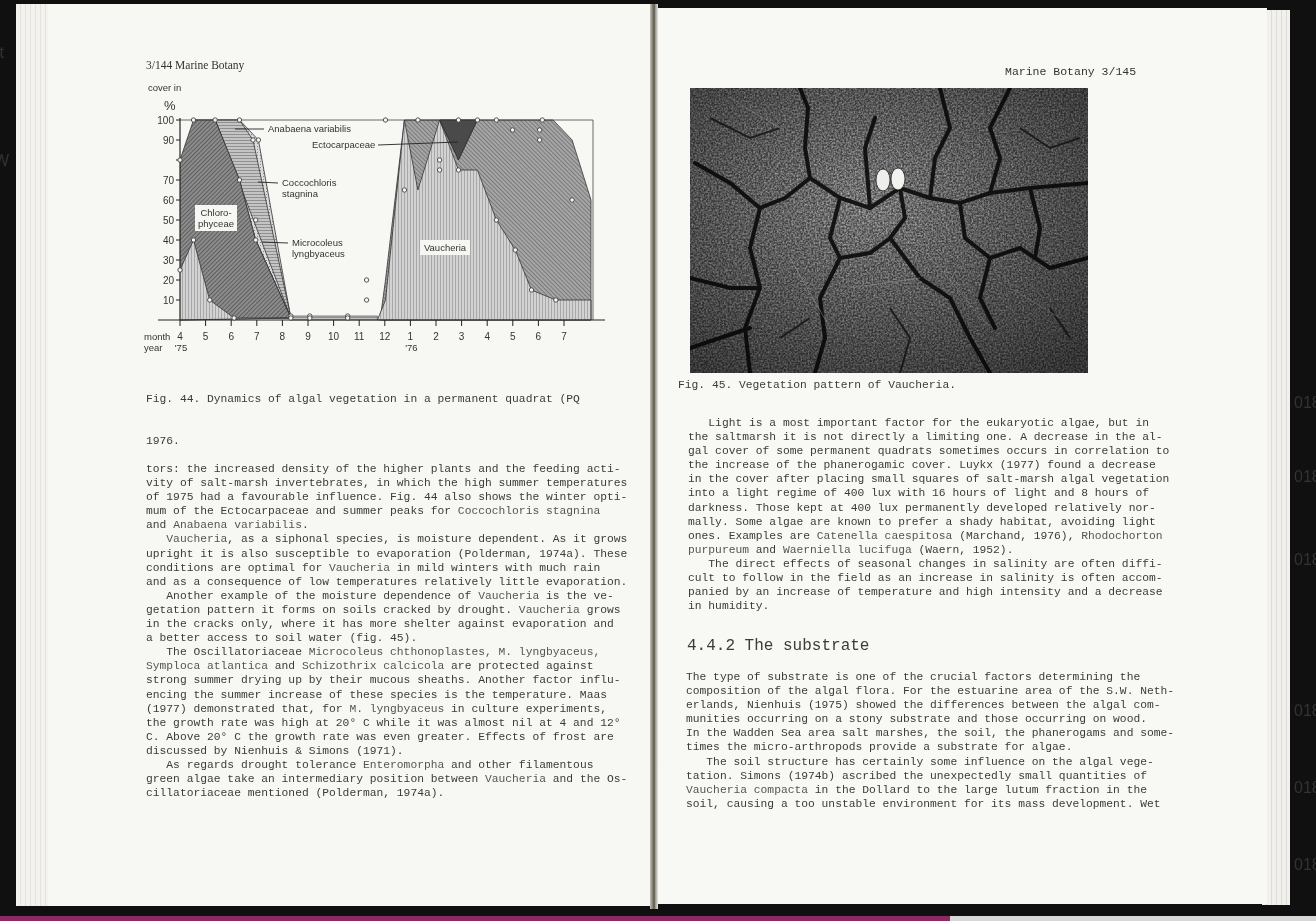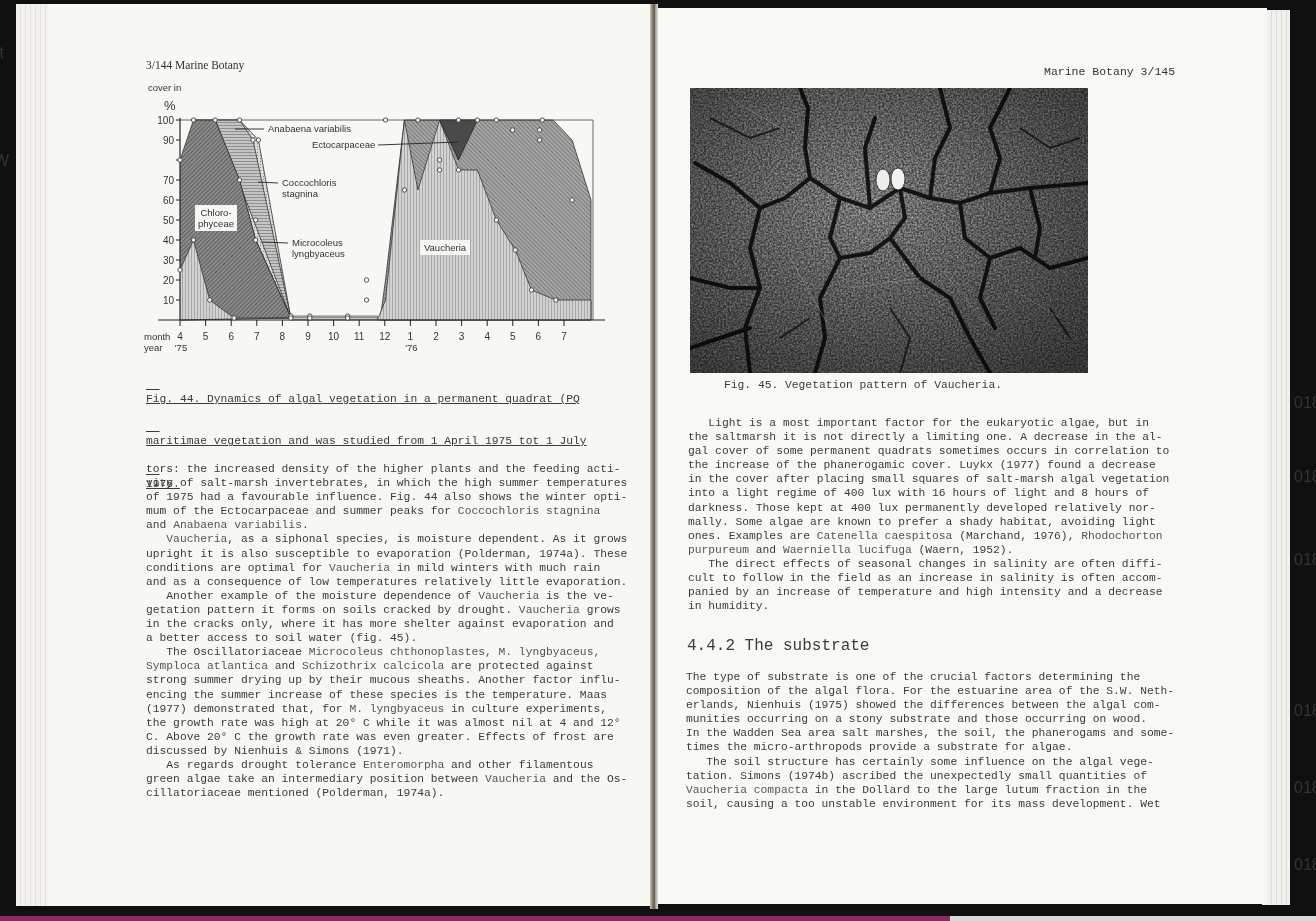--- a/index.html
+++ b/index.html
@@ -212,29 +212,28 @@
         <line x1="118" y1="102" x2="138" y2="103" stroke="#222" stroke-width="0.9"></line>
         <text x="142" y="106" font-size="9.5" text-anchor="start">Coccochloris</text>
         <text x="142" y="117" font-size="9.5" text-anchor="start">stagnina</text>
         <line x1="122" y1="162" x2="148" y2="163" stroke="#222" stroke-width="0.9"></line>
         <text x="152" y="166" font-size="9.5" text-anchor="start">Microcoleus</text>
         <text x="152" y="177" font-size="9.5" text-anchor="start">lyngbyaceus</text>
       </g>
   </svg>
 </div>
 
-<div class="caption" style="left:146px;top:364px;text-decoration:underline;">
+<div class="caption" style="left:146px;top:364px;">
   <div>Fig. 44. Dynamics of algal vegetation in a permanent quadrat (PQ</div>
-  <div>maritimae vegetation and was studied from 1 April 1975 tot 1 July</div>
   <div>1976.</div>
 </div>
 
 <div class="body-text" id="left-body" style="left:146px;top:462px;"><div><span>tors: the increased density of the higher plants and the feeding acti-</span></div><div><span>vity of salt-marsh invertebrates, in which the high summer temperatures</span></div><div><span>of 1975 had a favourable influence. Fig. 44 also shows the winter opti-</span></div><div><span>mum of the Ectocarpaceae and summer peaks for </span><span class="it">Coccochloris stagnina</span></div><div><span>and </span><span class="it">Anabaena variabilis</span><span>.</span></div><div><span>   </span><span class="it">Vaucheria</span><span>, as a siphonal species, is moisture dependent. As it grows</span></div><div><span>upright it is also susceptible to evaporation (Polderman, 1974a). These</span></div><div><span>conditions are optimal for </span><span class="it">Vaucheria</span><span> in mild winters with much rain</span></div><div><span>and as a consequence of low temperatures relatively little evaporation.</span></div><div><span>   Another example of the moisture dependence of </span><span class="it">Vaucheria</span><span> is the ve-</span></div><div><span>getation pattern it forms on soils cracked by drought. </span><span class="it">Vaucheria</span><span> grows</span></div><div><span>in the cracks only, where it has more shelter against evaporation and</span></div><div><span>a better access to soil water (fig. 45).</span></div><div><span>   The Oscillatoriaceae </span><span class="it">Microcoleus chthonoplastes, M. lyngbyaceus,</span></div><div><span></span><span class="it">Symploca atlantica</span><span> and </span><span class="it">Schizothrix calcicola</span><span> are protected against</span></div><div><span>strong summer drying up by their mucous sheaths. Another factor influ-</span></div><div><span>encing the summer increase of these species is the temperature. Maas</span></div><div><span>(1977) demonstrated that, for </span><span class="it">M. lyngbyaceus</span><span> in culture experiments,</span></div><div><span>the growth rate was high at 20° C while it was almost nil at 4 and 12°</span></div><div><span>C. Above 20° C the growth rate was even greater. Effects of frost are</span></div><div><span>discussed by Nienhuis &amp; Simons (1971).</span></div><div><span>   As regards drought tolerance </span><span class="it">Enteromorpha</span><span> and other filamentous</span></div><div><span>green algae take an intermediary position between </span><span class="it">Vaucheria</span><span> and the Os-</span></div><div><span>cillatoriaceae mentioned (Polderman, 1974a).</span></div></div>
 
-<div class="running-head" style="left:1044px;top:65px;">Marine Botany 3/145</div>
+<div class="running-head" style="left:1005px;top:65px;">Marine Botany 3/145</div>
 
 <div class="photo">
   <svg viewBox="0 0 398 285" xmlns="http://www.w3.org/2000/svg">
     <defs>
       <filter id="grain" x="0" y="0" width="100%" height="100%">
         <feTurbulence type="fractalNoise" baseFrequency="0.55" numOctaves="3" seed="7"></feTurbulence>
         <feColorMatrix type="matrix" values="0 0 0 0 0.55  0 0 0 0 0.55  0 0 0 0 0.55  0 0 0 1.6 -0.45"></feColorMatrix>
       </filter>
       <radialGradient id="vign" cx="0.45" cy="0.4" r="0.75">
         <stop offset="0" stop-color="#000" stop-opacity="0"></stop>
@@ -272,21 +271,21 @@
       <line x1="250" y1="180" x2="300" y2="240"></line>
       <line x1="100" y1="170" x2="140" y2="240"></line>
       <line x1="320" y1="200" x2="370" y2="230"></line>
     </g>
     <rect width="398" height="285" fill="url(#vign)"></rect>
     <ellipse cx="193" cy="92" rx="7" ry="11" fill="#ededea" stroke="#222" stroke-width="0.8"></ellipse>
     <ellipse cx="208" cy="91" rx="7" ry="11" fill="#f2f2ef" stroke="#222" stroke-width="0.8"></ellipse>
   </svg>
 </div>
 
-<div class="caption" style="left:724px;top:378px;">Fig. 45. Vegetation pattern of Vaucheria.</div>
+<div class="caption" style="left:678px;top:378px;">Fig. 45. Vegetation pattern of Vaucheria.</div>
 
 <div class="body-text" id="right-body" style="left:688px;top:416px;"><div><span>   Light is a most important factor for the eukaryotic algae, but in</span></div><div><span>the saltmarsh it is not directly a limiting one. A decrease in the al-</span></div><div><span>gal cover of some permanent quadrats sometimes occurs in correlation to</span></div><div><span>the increase of the phanerogamic cover. Luykx (1977) found a decrease</span></div><div><span>in the cover after placing small squares of salt-marsh algal vegetation</span></div><div><span>into a light regime of 400 lux with 16 hours of light and 8 hours of</span></div><div><span>darkness. Those kept at 400 lux permanently developed relatively nor-</span></div><div><span>mally. Some algae are known to prefer a shady habitat, avoiding light</span></div><div><span>ones. Examples are </span><span class="it">Catenella caespitosa</span><span> (Marchand, 1976), </span><span class="it">Rhodochorton</span></div><div><span></span><span class="it">purpureum</span><span> and </span><span class="it">Waerniella lucifuga</span><span> (Waern, 1952).</span></div><div><span>   The direct effects of seasonal changes in salinity are often diffi-</span></div><div><span>cult to follow in the field as an increase in salinity is often accom-</span></div><div><span>panied by an increase of temperature and high intensity and a decrease</span></div><div><span>in humidity.</span></div></div>
 
 <div class="heading" style="left:687px;top:637px;">4.4.2 The substrate</div>
 
 <div class="body-text" id="right-body-2" style="left:686px;top:670px;"><div><span>The type of substrate is one of the crucial factors determining the</span></div><div><span>composition of the algal flora. For the estuarine area of the S.W. Neth-</span></div><div><span>erlands, Nienhuis (1975) showed the differences between the algal com-</span></div><div><span>munities occurring on a stony substrate and those occurring on wood.</span></div><div><span>In the Wadden Sea area salt marshes, the soil, the phanerogams and some-</span></div><div><span>times the micro-arthropods provide a substrate for algae.</span></div><div><span>   The soil structure has certainly some influence on the algal vege-</span></div><div><span>tation. Simons (1974b) ascribed the unexpectedly small quantities of</span></div><div><span></span><span class="it">Vaucheria compacta</span><span> in the Dollard to the large lutum fraction in the</span></div><div><span>soil, causing a too unstable environment for its mass development. Wet</span></div></div>
 
 <div class="bottom-bar"></div>
 <div class="bottom-bar-right"></div>
 

